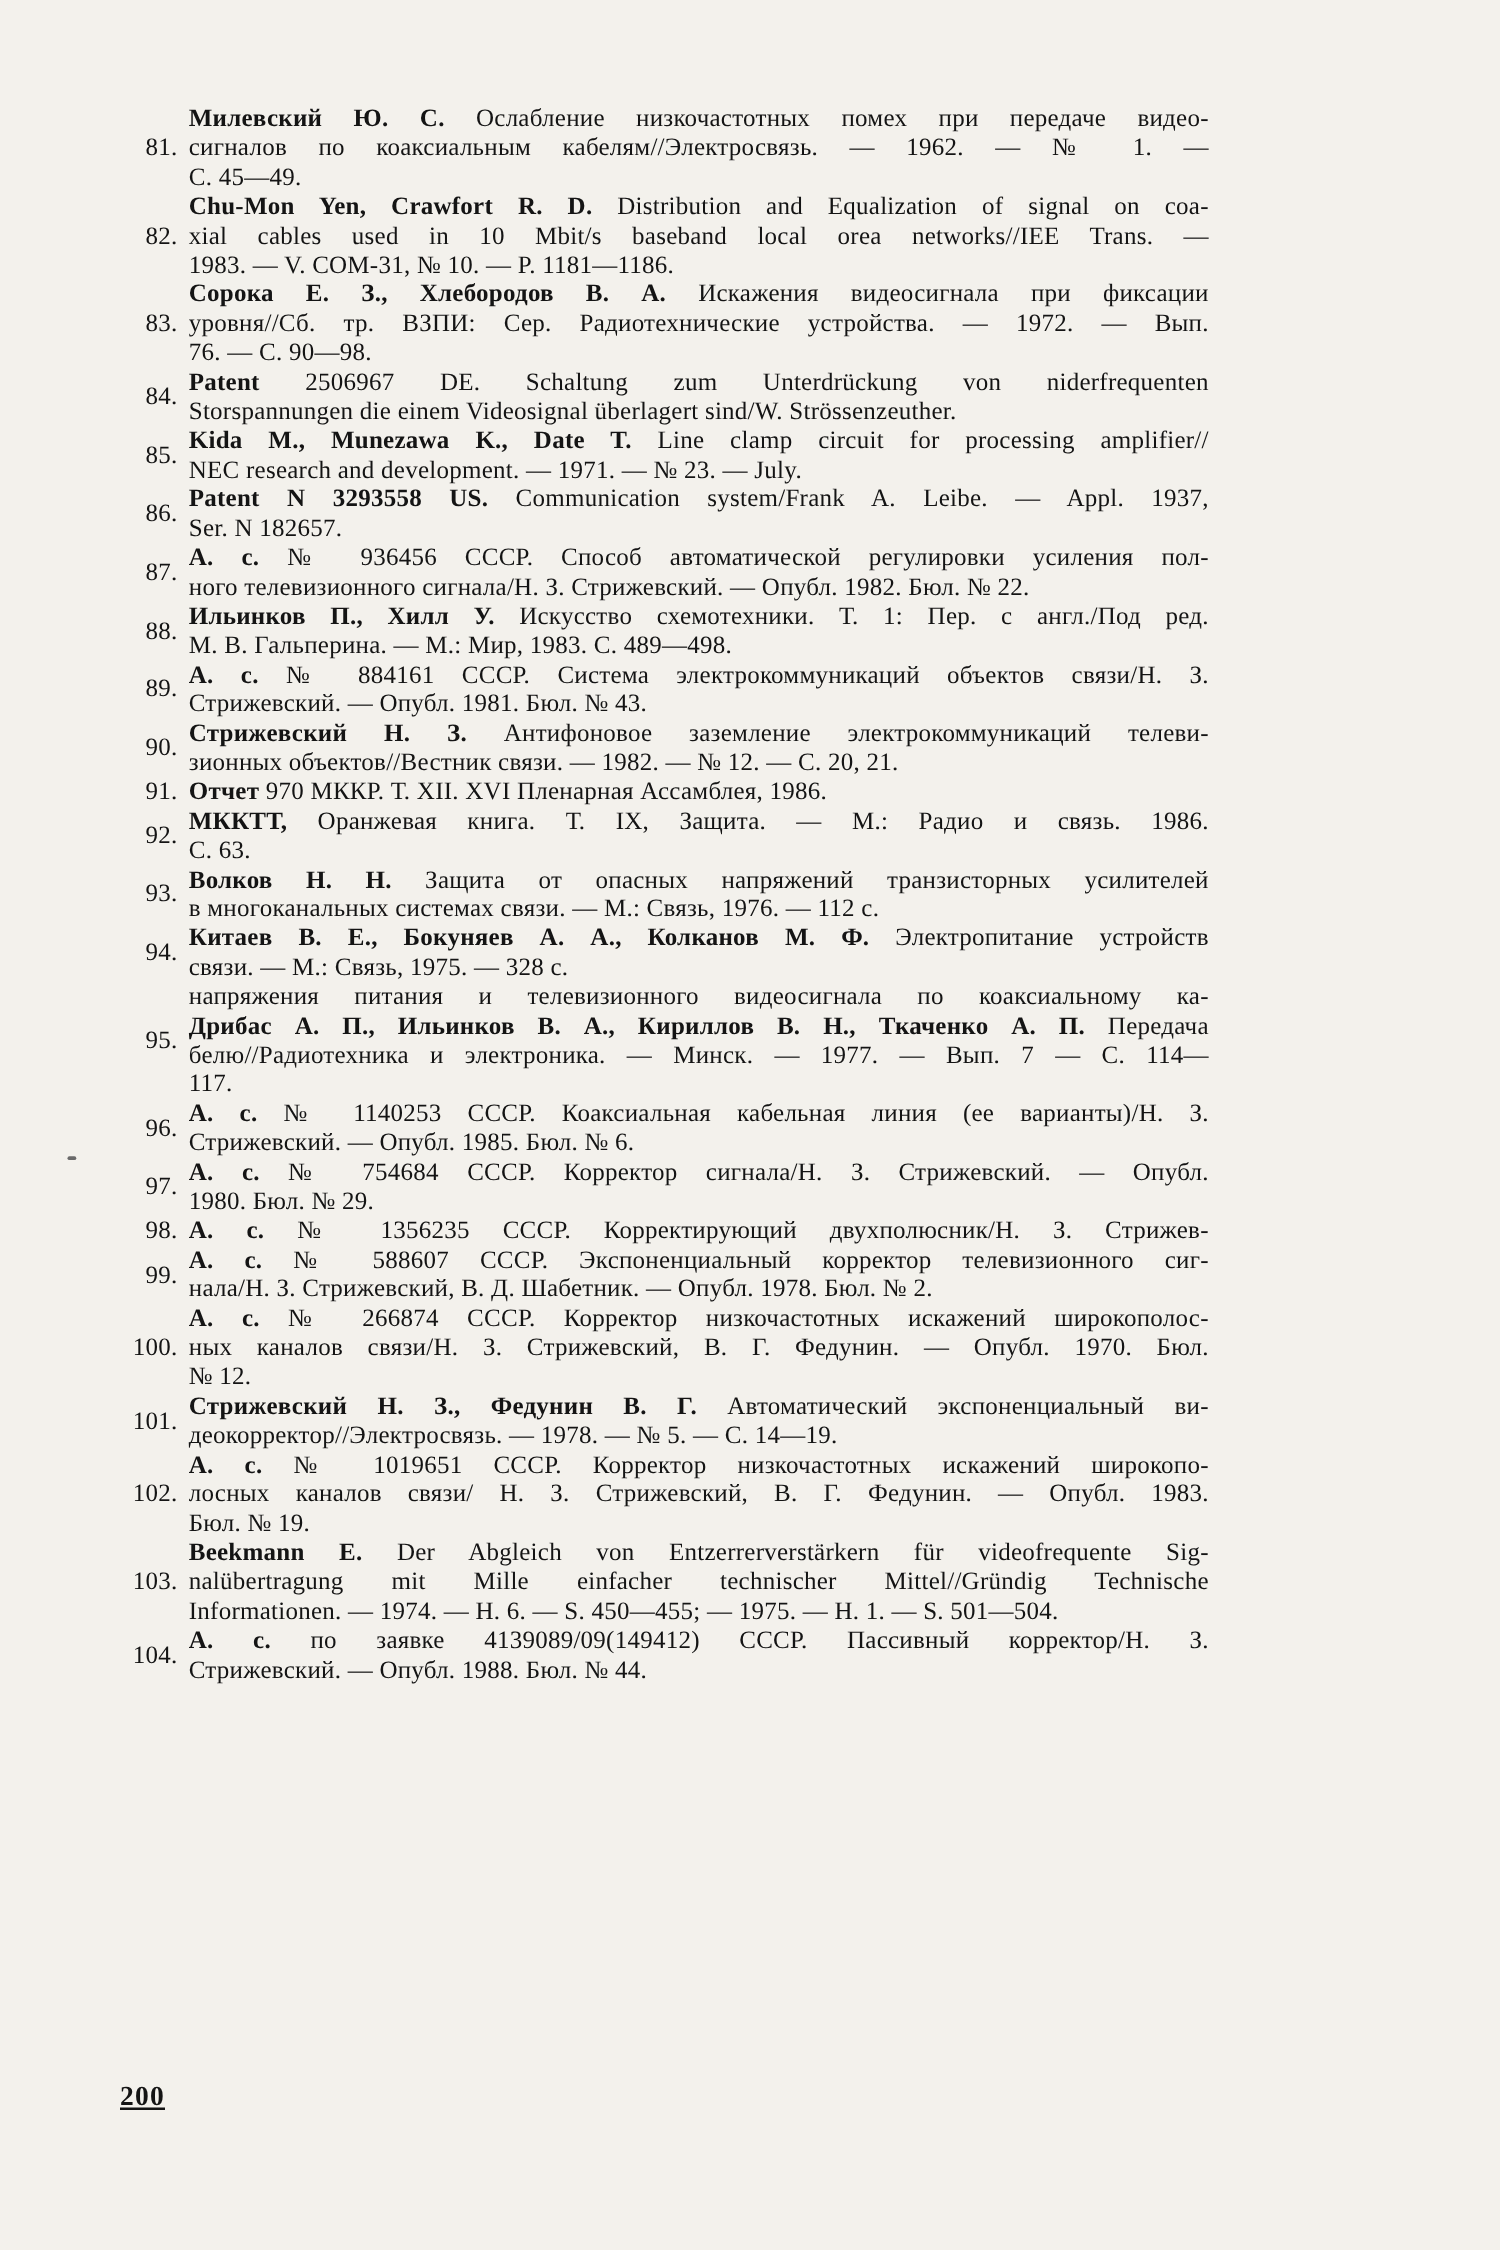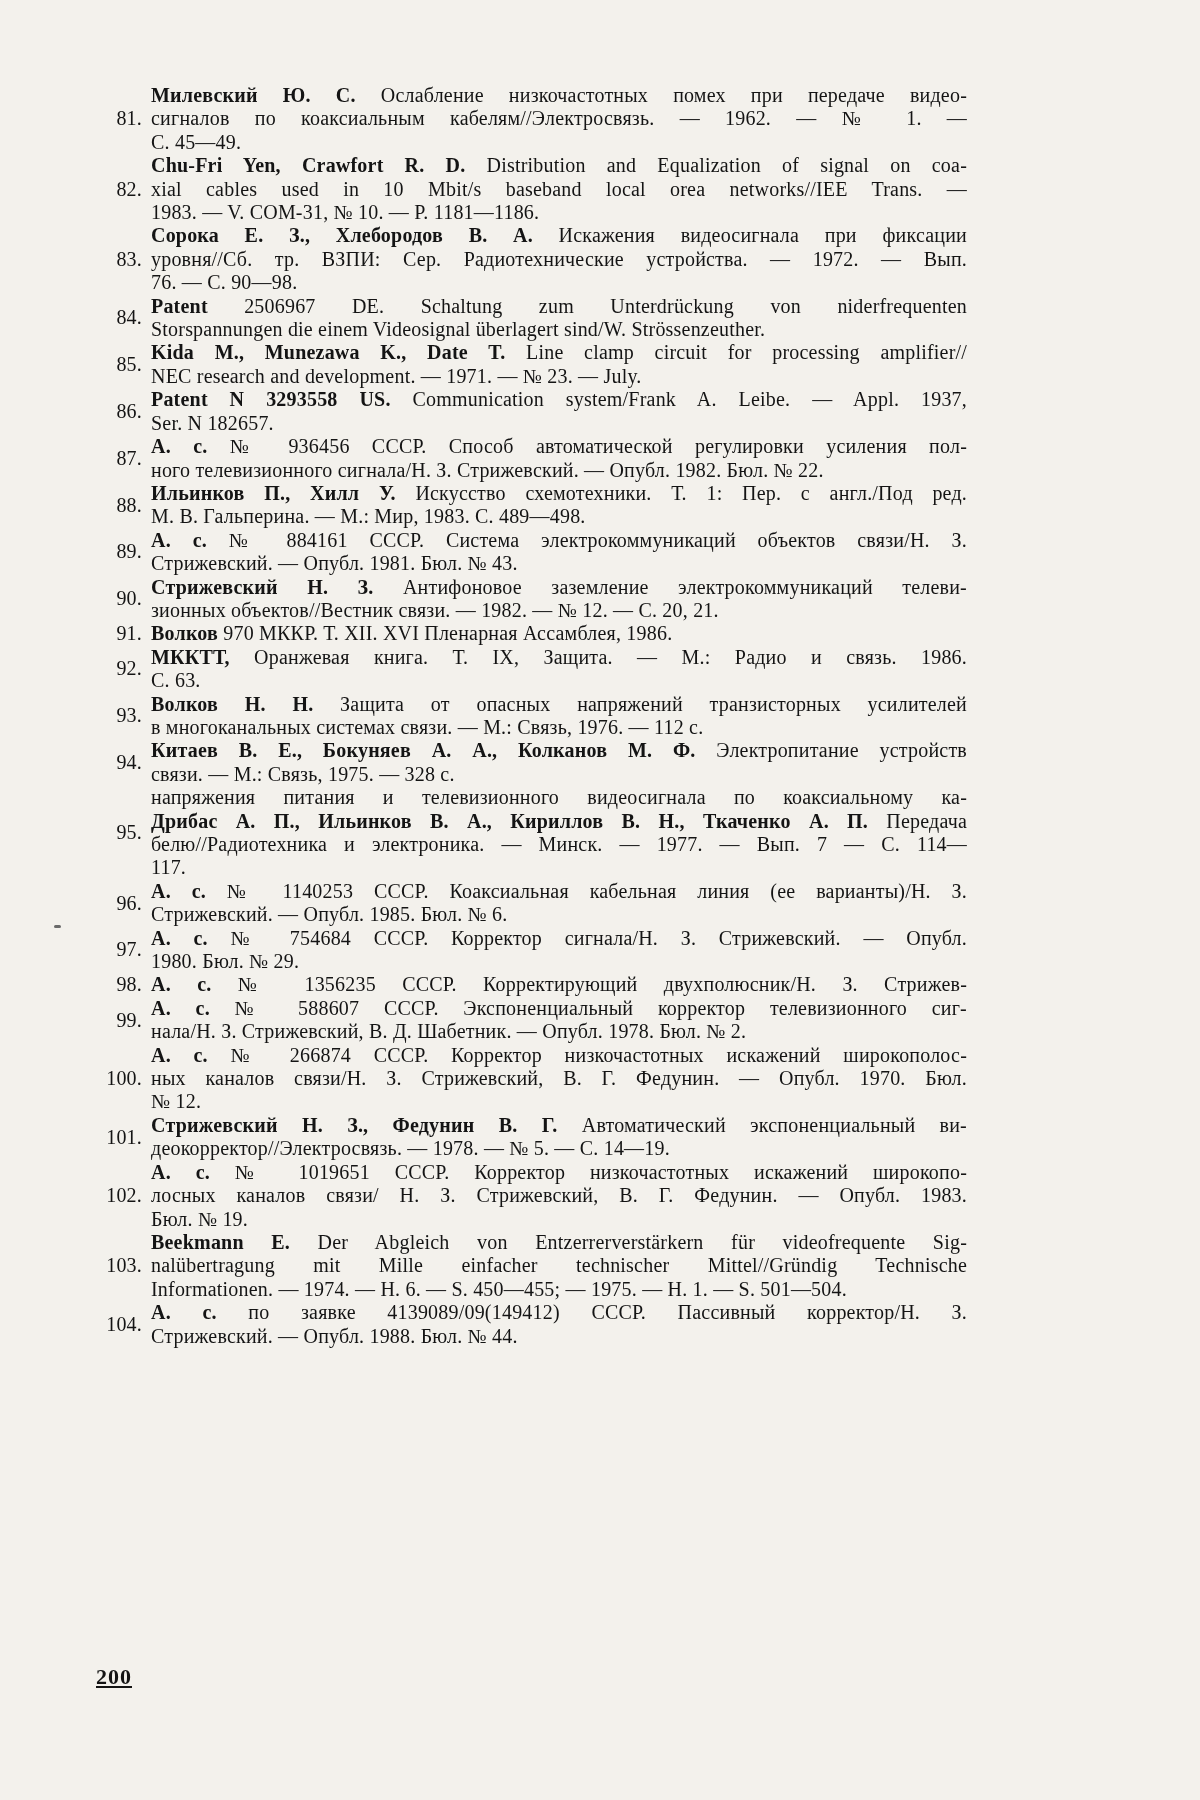--- a/index.html
+++ b/index.html
@@ -87,21 +87,21 @@
         <div class="num">81.</div>
         <div class="text">
           <div class="line just"><b>Милевский Ю. С.</b> Ослабление низкочастотных помех при передаче видео-</div>
           <div class="line just">сигналов по коаксиальным кабелям//Электросвязь. — 1962. — № 1. —</div>
           <div class="line last">С. 45—49.</div>
         </div>
       </div>
       <div class="entry">
         <div class="num">82.</div>
         <div class="text">
-          <div class="line just"><b>Chu-Fri Yen, Crawfort R. D.</b> Distribution and Equalization of signal on coa-</div>
+          <div class="line just"><b>Chu-Mon Yen, Crawfort R. D.</b> Distribution and Equalization of signal on coa-</div>
           <div class="line just">xial cables used in 10 Mbit/s baseband local orea networks//IEE Trans. —</div>
           <div class="line last">1983. — V. COM-31, № 10. — P. 1181—1186.</div>
         </div>
       </div>
       <div class="entry">
         <div class="num">83.</div>
         <div class="text">
           <div class="line just"><b>Сорока Е. З., Хлебородов В. А.</b> Искажения видеосигнала при фиксации</div>
           <div class="line just">уровня//Сб. тр. ВЗПИ: Сер. Радиотехнические устройства. — 1972. — Вып.</div>
           <div class="line last">76. — С. 90—98.</div>
@@ -152,21 +152,21 @@
       <div class="entry">
         <div class="num">90.</div>
         <div class="text">
           <div class="line just"><b>Стрижевский Н. З.</b> Антифоновое заземление электрокоммуникаций телеви-</div>
           <div class="line last">зионных объектов//Вестник связи. — 1982. — № 12. — С. 20, 21.</div>
         </div>
       </div>
       <div class="entry">
         <div class="num">91.</div>
         <div class="text">
-          <div class="line last"><b>Волков</b> 970 МККР. Т. XII. XVI Пленарная Ассамблея, 1986.</div>
+          <div class="line last"><b>Отчет</b> 970 МККР. Т. XII. XVI Пленарная Ассамблея, 1986.</div>
         </div>
       </div>
       <div class="entry">
         <div class="num">92.</div>
         <div class="text">
           <div class="line just"><b>МККТТ,</b> Оранжевая книга. Т. IX, Защита. — М.: Радио и связь. 1986.</div>
           <div class="line last">С. 63.</div>
         </div>
       </div>
       <div class="entry">

